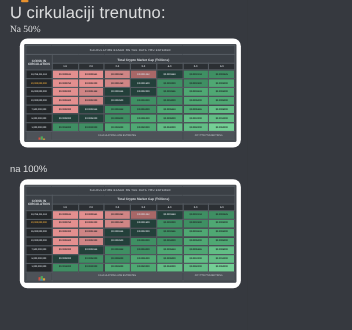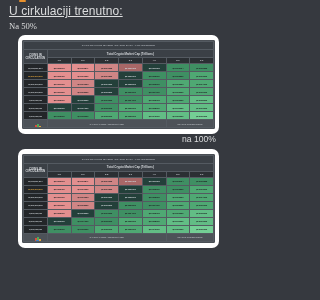--- a/index.html
+++ b/index.html
@@ -9,22 +9,22 @@
     font-family:"Liberation Sans", sans-serif;
   }
   .screen{ position:relative; width:225px; height:300px; background:#36393f; }
 
   .top-accent{
     position:absolute; top:0; left:19px; width:7px; height:2px;
     background:#e8912d; border-radius:1px;
   }
 
   .msg-text{
-    color:#dcddde; font-size:12px; line-height:11.6px;
-    padding:0 9px; letter-spacing:.1px;text-decoration:underline;
+    color:#dcddde; font-size:15px; line-height:11.6px;
+    padding:0 9px; letter-spacing:.1px;
   }
   .msg-line{ display:block; white-space:nowrap; }
   .pct-label{
     color:#dcddde; font-size:8.6px; line-height:11.6px;
     padding:0 9px; white-space:nowrap;
   }
 
   
   .card{
     margin:3px 6px 0 18px;
@@ -196,21 +196,21 @@
             <tr class="footer-row">
               <td class="logo-cell"><span class="logo"><i class="l1"></i><i class="l2"></i><i class="l3"></i><i class="l4"></i></span></td>
               <td colspan="5">CALCULATIONS ARE ESTIMATES</td>
               <td colspan="2">CRYPTO PROJECTIONS</td>
             </tr>
           </tbody>
         </table>
       </div>
     </div>
 
-  <div class="pct-label" style="padding-top:0;text-align:right;">na 100%</div>
+  <div class="pct-label" style="padding-top:14px;">na 100%</div>
 
   <div class="card" id="card-1">
       <div class="sheet">
         <table>
           <tbody>
             <tr class="title-row">
               <td colspan="8">CALCULATION BASED ON THE DATA YOU ENTERED</td>
             </tr>
             <tr class="span-row">
               <td rowspan="2" class="corner">COINS IN CIRCULATION</td>

